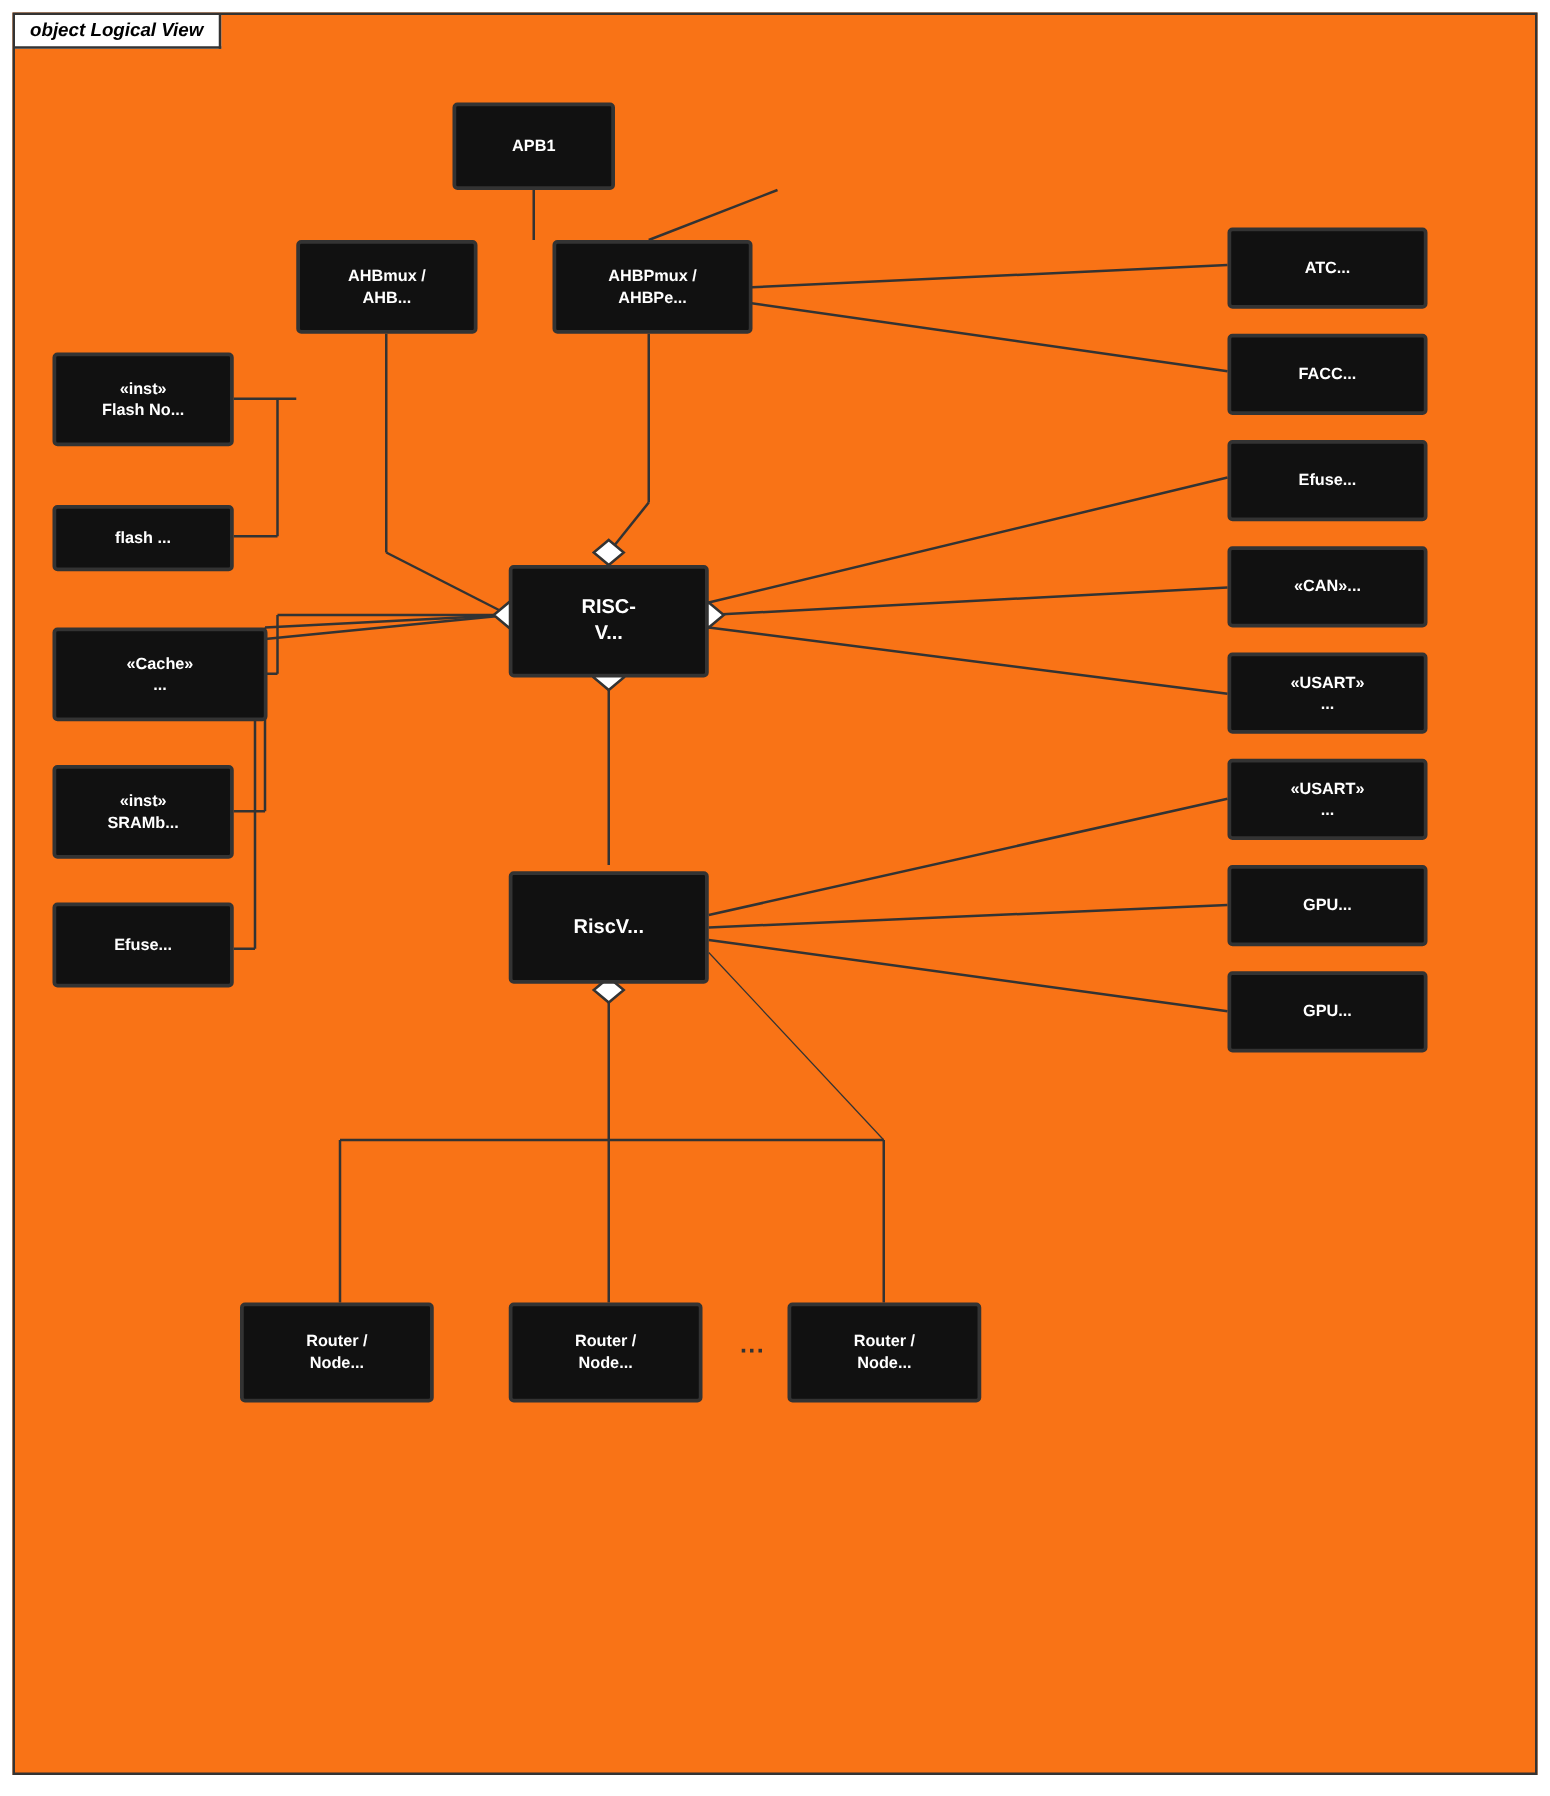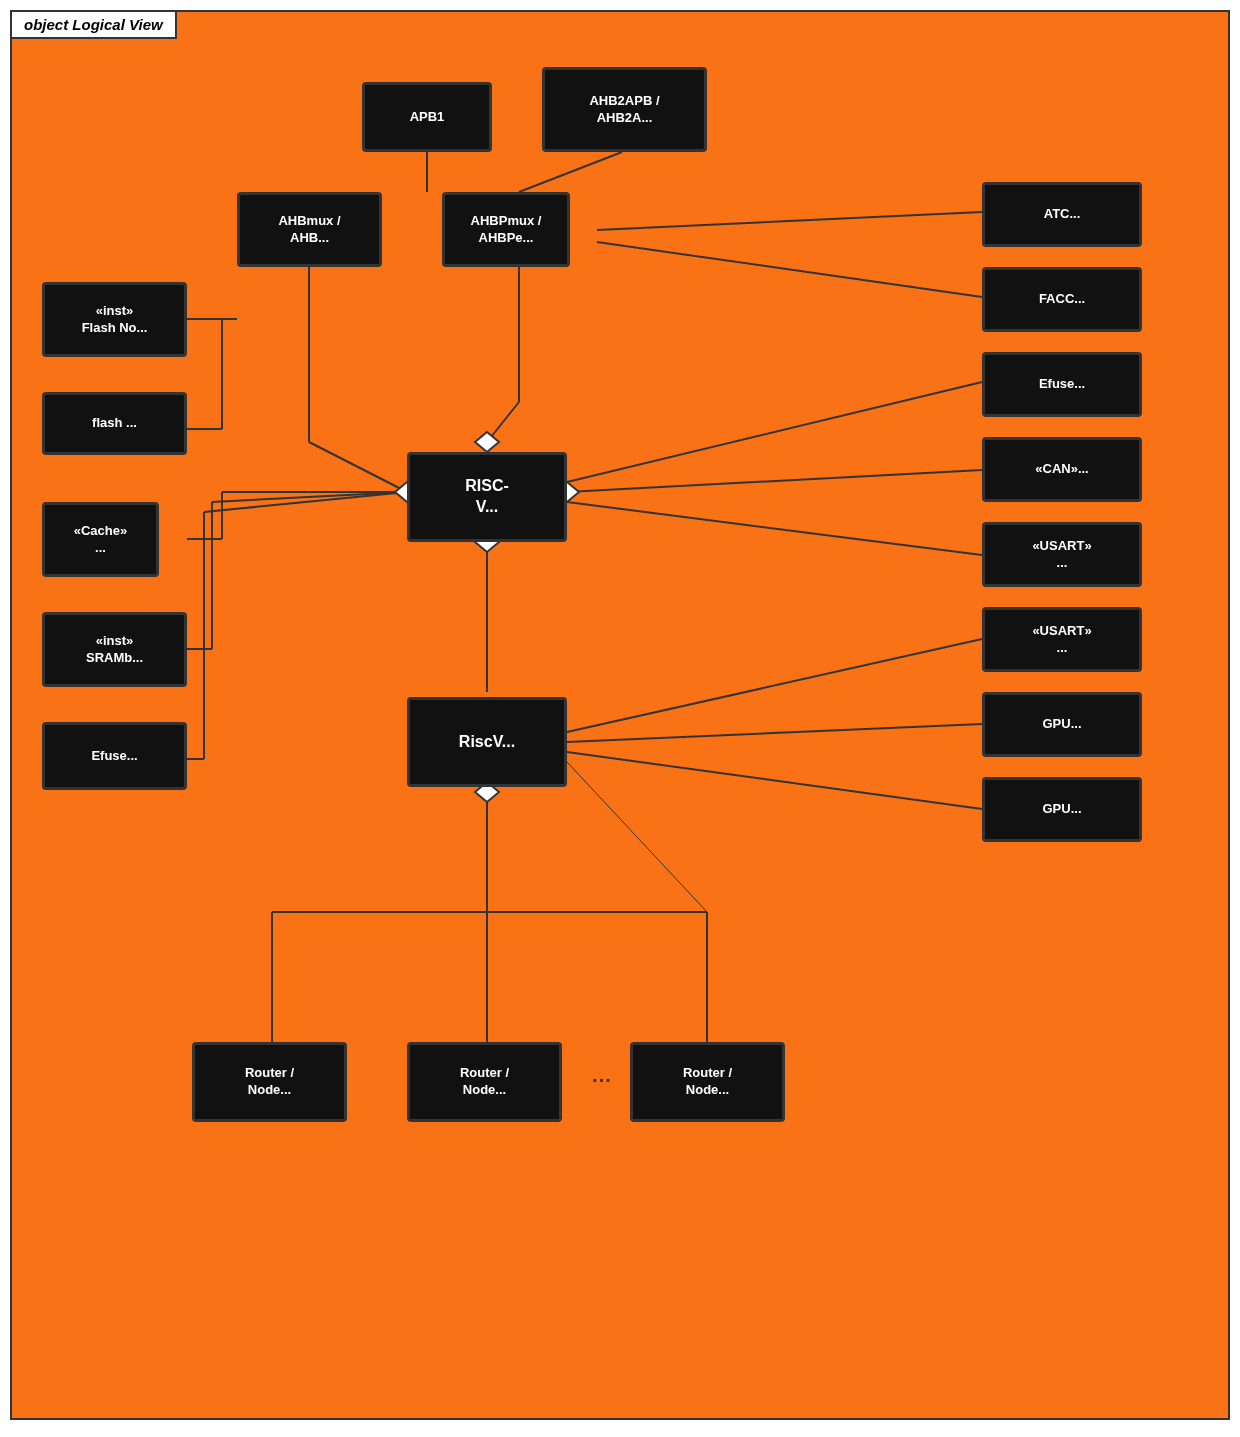--- a/index.html
+++ b/index.html
@@ -126,53 +126,50 @@
 
     <polygon points="475,770 487,780 475,790 463,780" fill="white" stroke="#333" stroke-width="2"></polygon>
 
     <text x="580" y="1075" font-size="20" fill="#333" font-weight="bold">···</text>
   </svg>
 
   <div class="node" style="left:350px;top:70px;width:130px;height:70px;">
     <span>APB1</span>
   </div>
 
-  <div class="node" style="left:530px;top:55px;width:165px;height:85px;">
-    <span>AHB2APB /<br>AHB2A...</span>
-  </div>
 
   <div class="node" style="left:225px;top:180px;width:145px;height:75px;">
     <span>AHBmux /<br>AHB...</span>
   </div>
 
-  <div class="node" style="left:430px;top:180px;width:128px;height:75px;">
+  <div class="node" style="left:430px;top:180px;width:160px;height:75px;">
     <span>AHBPmux /<br>AHBPe...</span>
   </div>
 
   <div class="node" style="left:970px;top:170px;width:160px;height:65px;">
     <span>ATC...</span>
   </div>
 
   <div class="node" style="left:30px;top:270px;width:145px;height:75px;">
     <span>«inst»<br>Flash No...</span>
   </div>
 
   <div class="node" style="left:970px;top:255px;width:160px;height:65px;">
     <span>FACC...</span>
   </div>
 
-  <div class="node" style="left:30px;top:380px;width:145px;height:63px;">
+  <div class="node" style="left:30px;top:392px;width:145px;height:53px;">
     <span>flash ...</span>
   </div>
 
   <div class="node" style="left:970px;top:340px;width:160px;height:65px;">
     <span>Efuse...</span>
   </div>
 
-  <div class="node" style="left:30px;top:490px;width:117px;height:75px;">
+  <div class="node" style="left:30px;top:490px;width:172px;height:75px;">
     <span>«Cache»<br>...</span>
   </div>
 
   <div class="node" style="left:970px;top:425px;width:160px;height:65px;">
     <span>«CAN»...</span>
   </div>
 
   <div class="node" style="left:30px;top:600px;width:145px;height:75px;">
     <span>«inst»<br>SRAMb...</span>
   </div>

